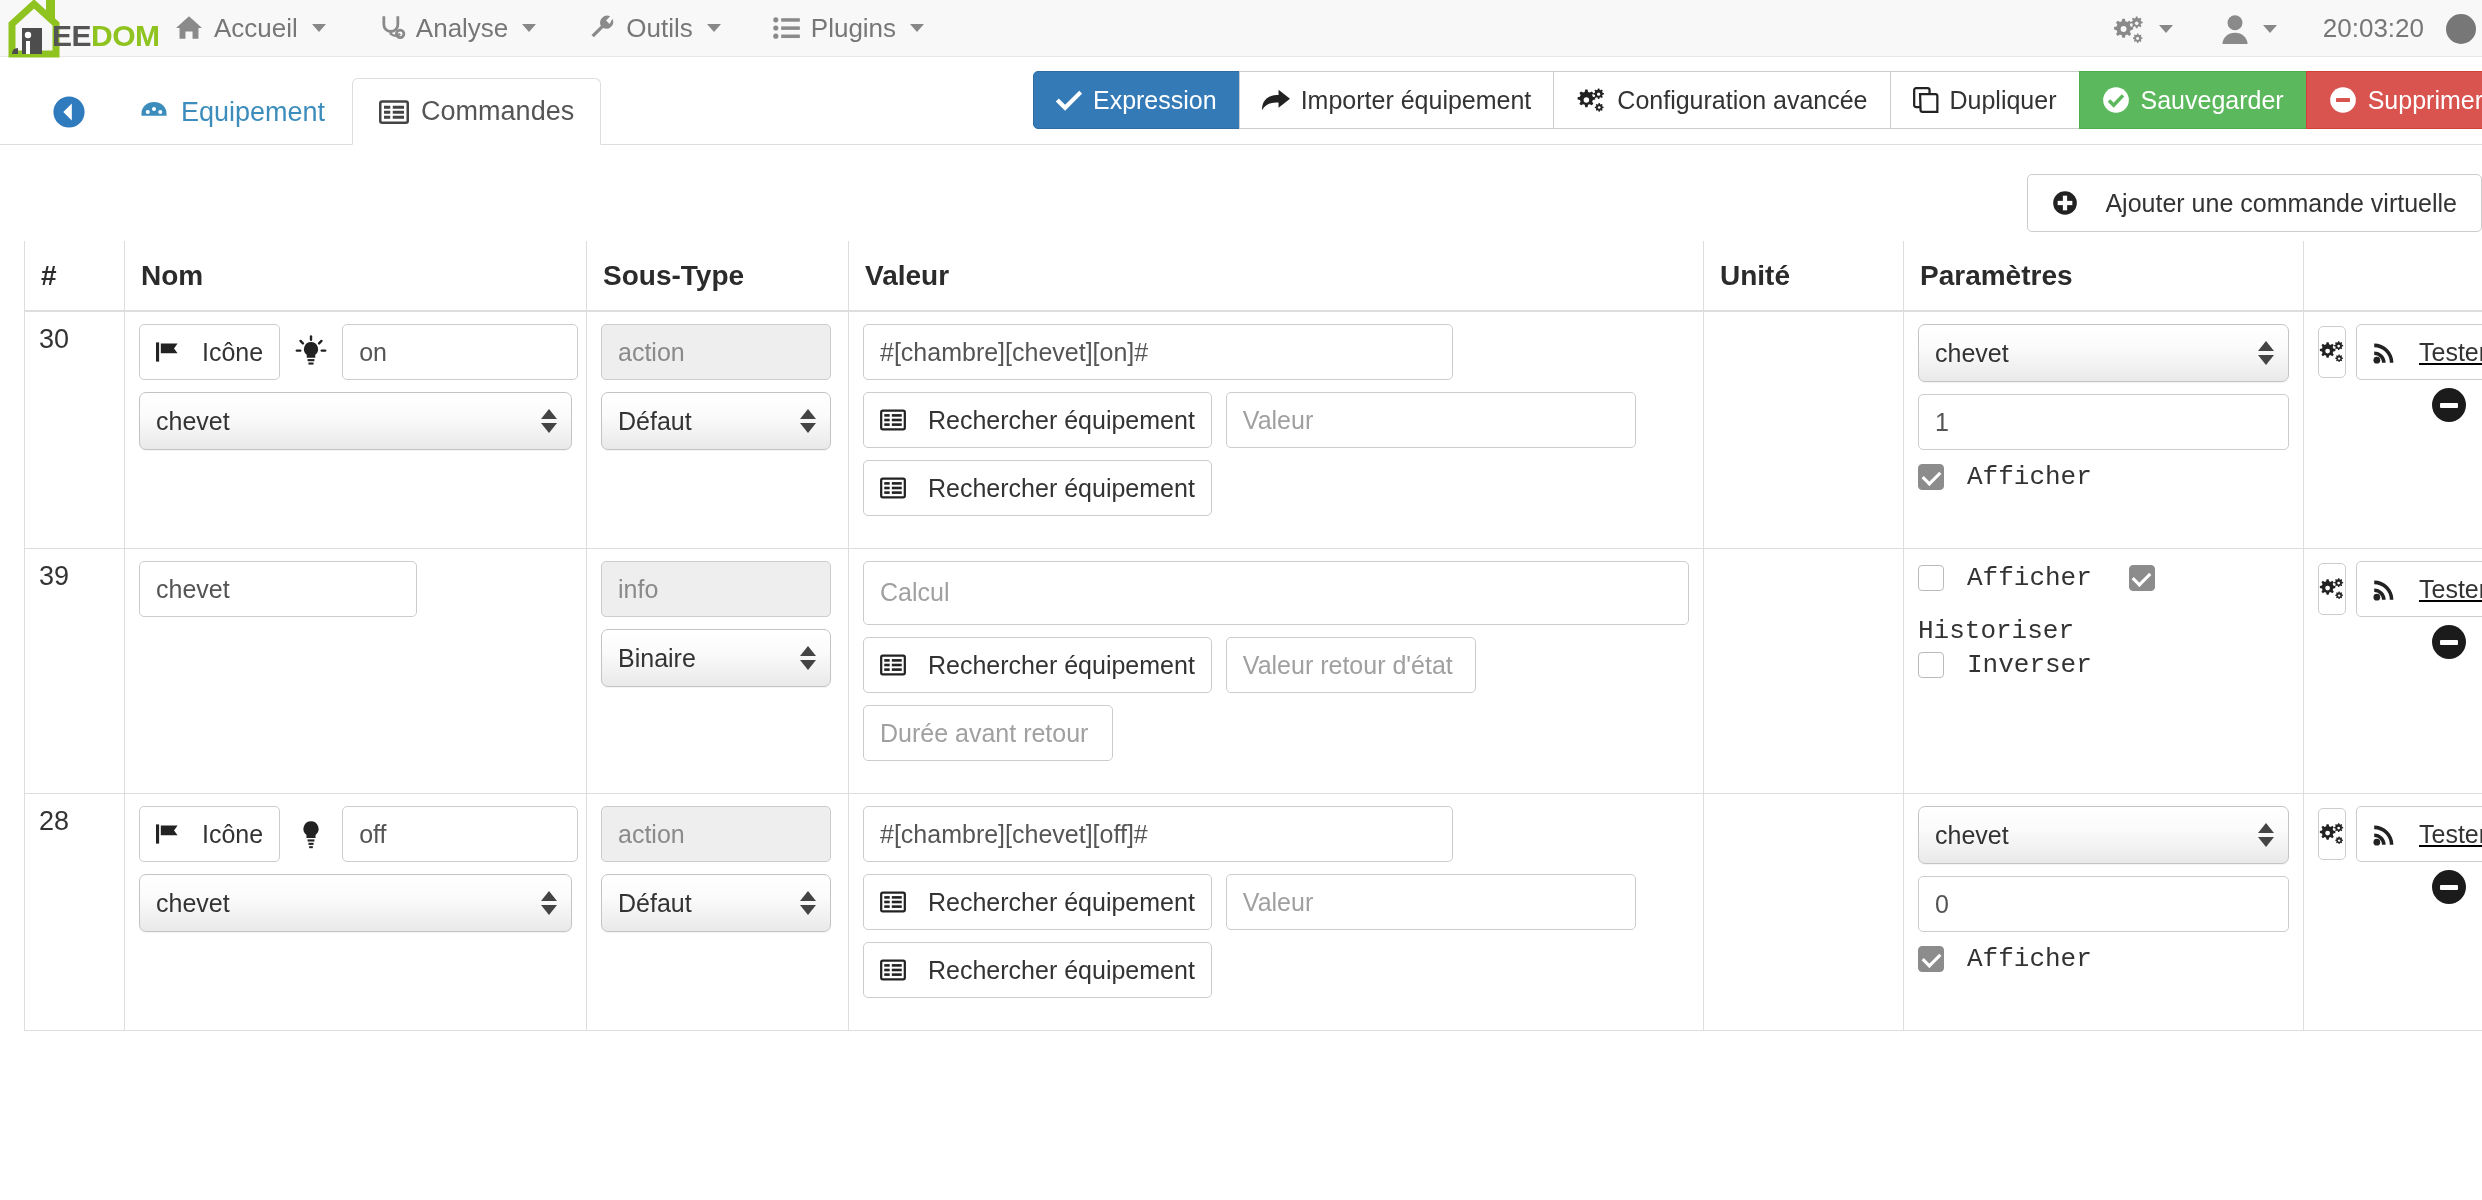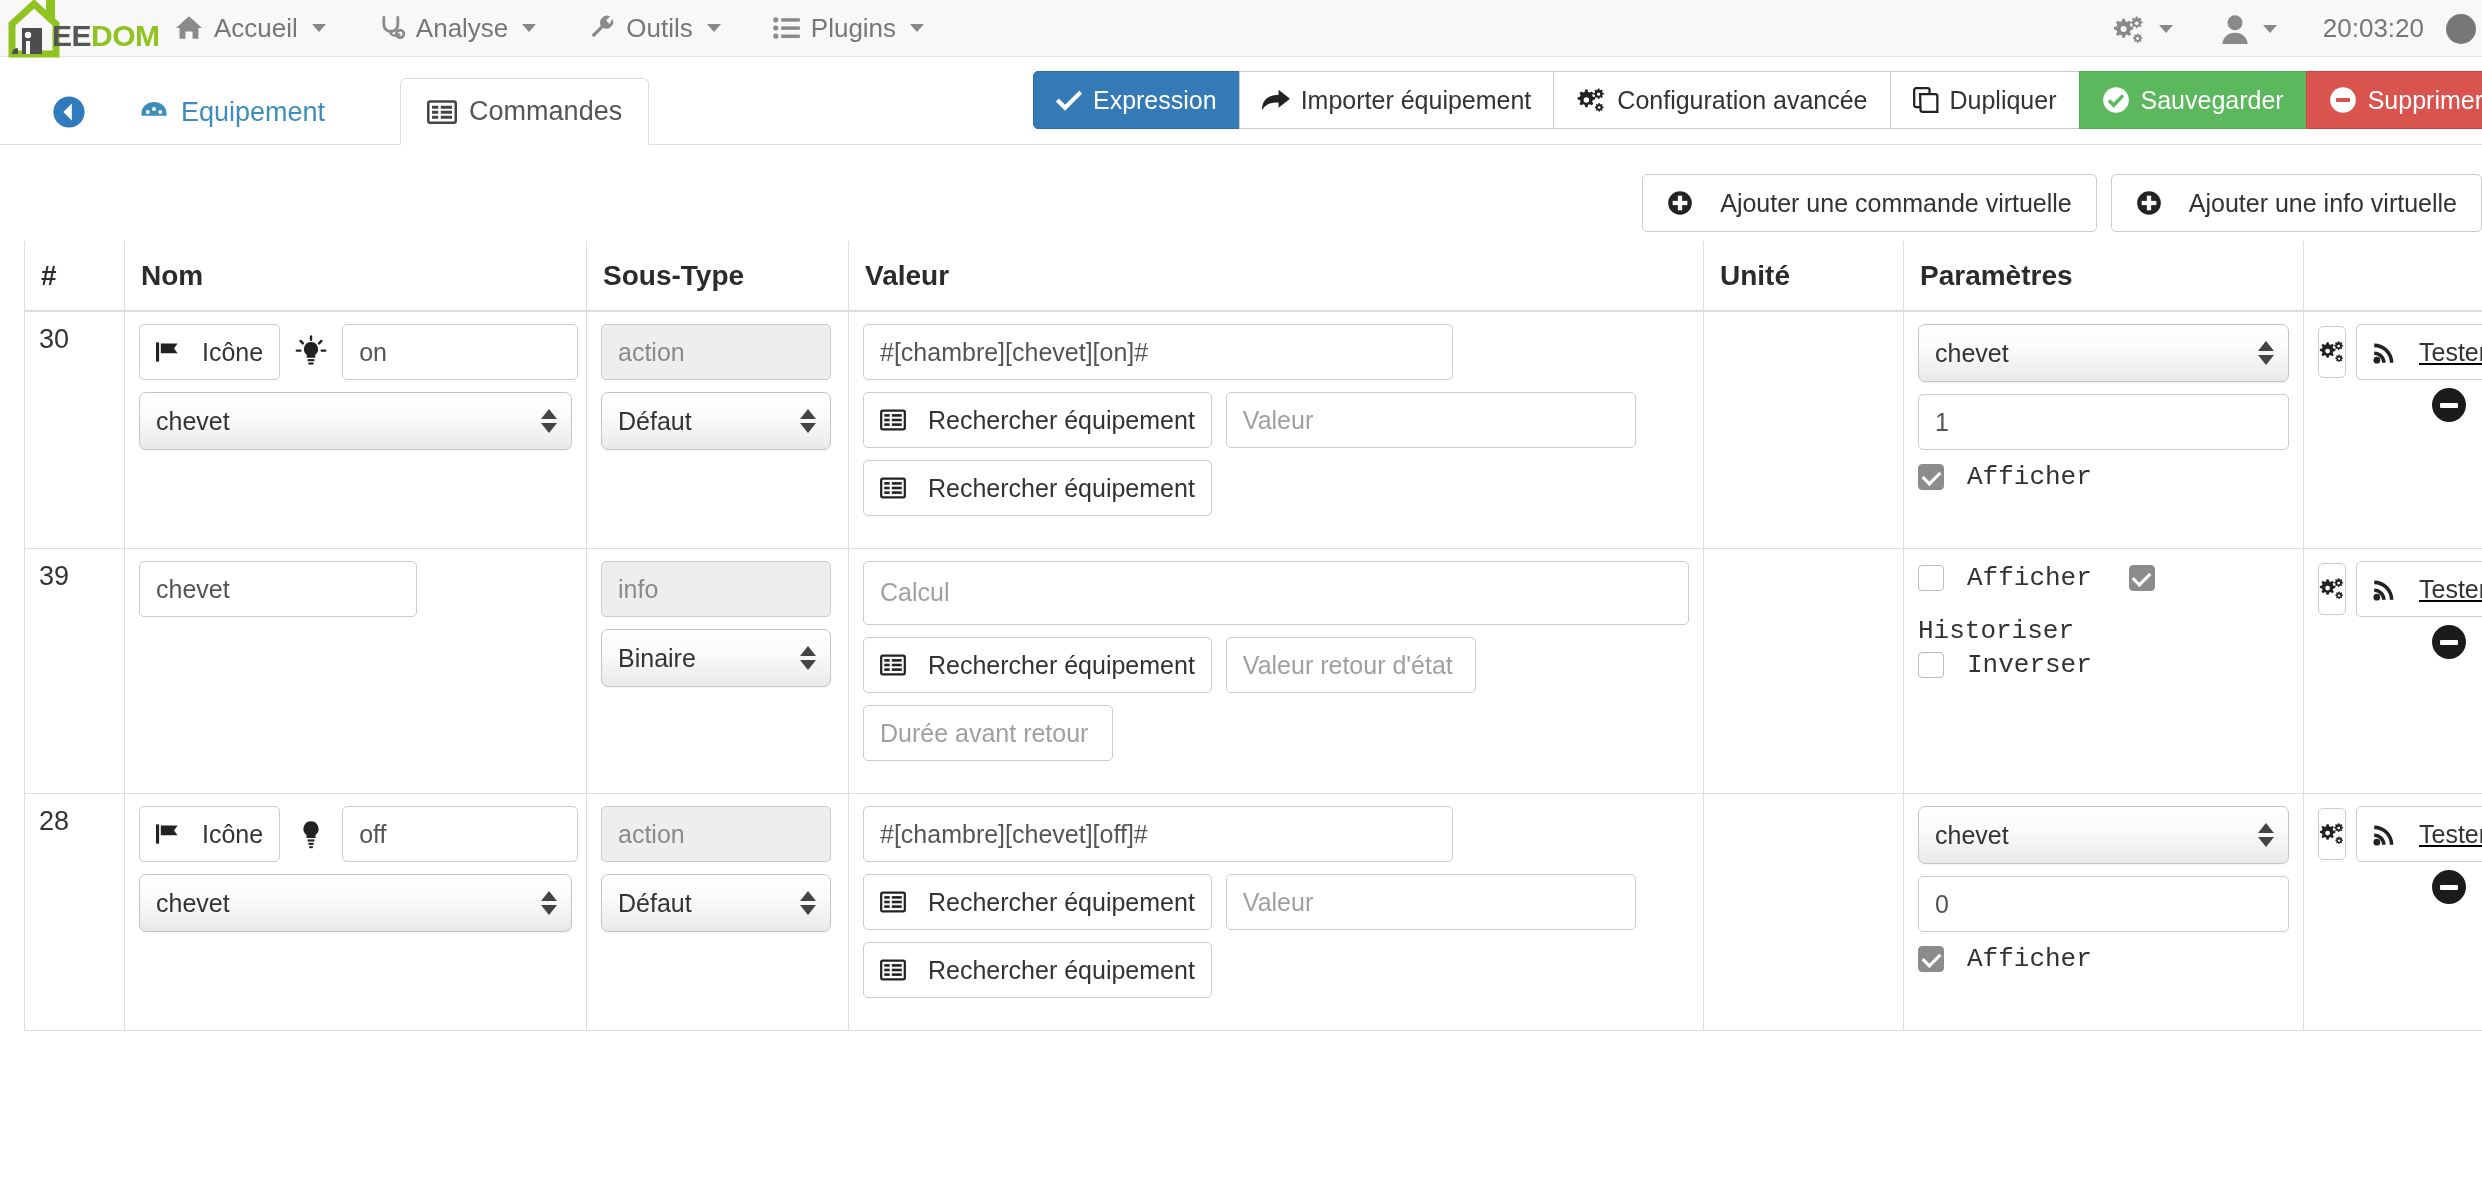--- a/index.html
+++ b/index.html
@@ -114,21 +114,20 @@
     border: 1px solid transparent;
     border-bottom: none;
     border-radius: 6px 6px 0 0;
     white-space: nowrap;
   }
   .tab.active {
     color: #555555;
     background: #ffffff;
     border-color: #dddddd;
     border-bottom: 1px solid #ffffff;
-    margin-left: 48px;
   }
 
   .actionbar {
     position: absolute;
     right: -24px; top: 14px;
     display: flex;
     align-items: stretch;
   }
   .btn {
     display: inline-flex;
@@ -565,30 +564,20 @@
 <div class="addrow">
   <button class="btn-add">
     <span>
       <svg class="ic" width="26" height="26" viewBox="0 0 22 22">
           <circle cx="11" cy="11" r="10" fill="#222"></circle>
           <rect x="9.2" y="4.8" width="3.6" height="12.4" fill="#fff"></rect>
           <rect x="4.8" y="9.2" width="12.4" height="3.6" fill="#fff"></rect>
         </svg>
     </span>
     <span>Ajouter une commande virtuelle</span>
-  </button>
-  <button class="btn-add">
-    <span>
-      <svg class="ic" width="26" height="26" viewBox="0 0 22 22">
-          <circle cx="11" cy="11" r="10" fill="#222"></circle>
-          <rect x="9.2" y="4.8" width="3.6" height="12.4" fill="#fff"></rect>
-          <rect x="4.8" y="9.2" width="12.4" height="3.6" fill="#fff"></rect>
-        </svg>
-    </span>
-    <span>Ajouter une info virtuelle</span>
   </button>
 </div>
 
 <div class="tablewrap">
 <table class="cmds">
   <colgroup>
     <col style="width:100px">
         <col style="width:462px">
         <col style="width:262px">
     <col style="width:855px">

